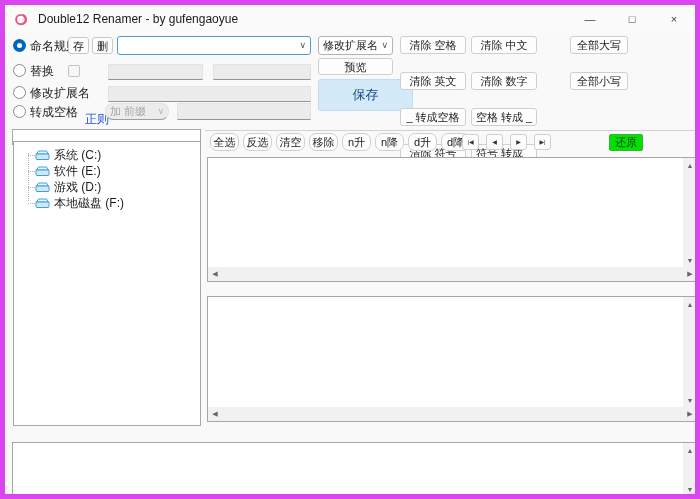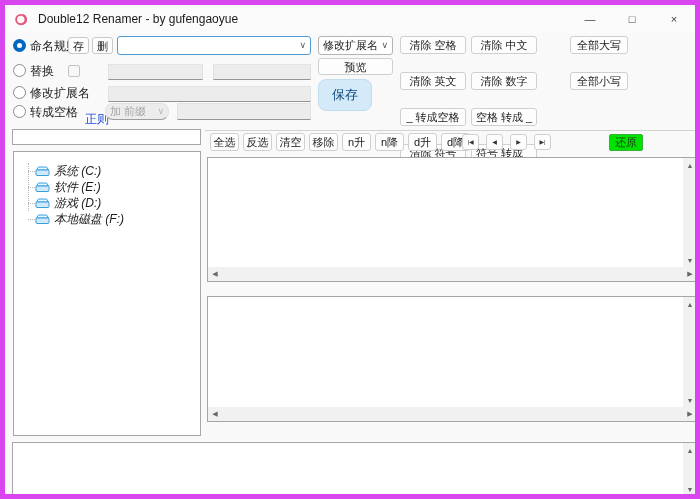--- a/index.html
+++ b/index.html
@@ -32,39 +32,39 @@
          box-sizing:border-box;font-size:11px;color:#1b1b1b;display:flex;align-items:center;
          padding:0 4px;}
   .combo .chev{margin-left:auto;color:#5a5a5a;font-size:9px;line-height:9px;}
   .combo.focused{border-color:#4f9bd5;}
   .combo.disabled{background:#ececec;border:1px solid #e2e2e2;border-bottom:1px solid #9c9c9c;
          border-radius:8px;color:#a8a8a8;}
   .combo.disabled .chev{color:#b5b5b5;}
   .ufield{position:absolute;background:#ececec;border:1px solid #e3e3e3;
          border-bottom:1px solid #949494;box-sizing:border-box;}
   .preview-btn{position:absolute;left:313px;top:53px;width:75px;height:17px;}
-  .save-btn{position:absolute;left:313px;top:74px;width:54px;height:32px;
-         background:var(--savebg,#d5eaf9);border:1px solid #c2dcf0;border-radius:8px;
+  .save-btn{position:absolute;left:313px;top:74px;width:95px;height:32px;
+         background:var(--savebg,#d5eaf9);border:1px solid #c2dcf0;border-radius:3px;
          color:var(--savetx,#10497e);font-size:13px;padding:0;}
   .qcol{position:absolute;top:31px;display:flex;flex-direction:column;gap:18px;}
   .qbtn{height:18px;width:100%;}
   .sep{position:absolute;left:200px;top:125px;width:493px;height:0;border-top:1px solid #d2d2d2;}
   .filter{position:absolute;left:7px;top:124px;width:189px;height:16px;background:#fff;
          border:1px solid #a6a6a6;box-sizing:border-box;}
   .toolbar{position:absolute;left:205px;top:128px;display:flex;gap:4px;}
-  .tbtn{width:29px;height:18px;}
+  .tbtn{width:29px;height:18px;border-radius:7px;}
   .navbar{position:absolute;left:457px;top:129px;display:flex;gap:7px;}
   .navbtn{width:17px;height:16px;font-size:6px;display:flex;align-items:center;
          justify-content:center;color:#333;}
   .restore{position:absolute;left:604px;top:129px;width:34px;height:17px;
          background:var(--restore,#00e200);border:1px solid #35b135;border-radius:2px;
          color:#1d3a1d;font-size:11px;padding:0;line-height:13px;}
   
   .panel{position:absolute;background:#fff;border:1px solid #a6a6a6;box-sizing:border-box;}
-  .tree{left:8px;top:146px;width:188px;height:285px;padding-top:11px;font-style:italic;}
+  .tree{left:8px;top:136px;width:188px;height:285px;padding-top:5px;}
   .tree::before{content:"";position:absolute;left:14px;top:11px;height:48px;
          border-left:1px dotted #b5b5b5;}
   .tree-item{position:relative;height:16px;display:flex;align-items:center;
          padding-left:21px;font-size:12px;color:#1b1b1b;gap:4px;}
   .tree-item::before{content:"";position:absolute;left:14px;top:8px;width:7px;
          border-top:1px dotted #b5b5b5;}
   .drive-ico{width:15px;height:11px;flex:0 0 auto;display:block;}
   .tree-label{white-space:nowrap;}
   .listbox{left:202px;width:491px;}
   .vsb{position:absolute;top:0;right:0;bottom:14px;width:14px;background:#f1f1f1;

